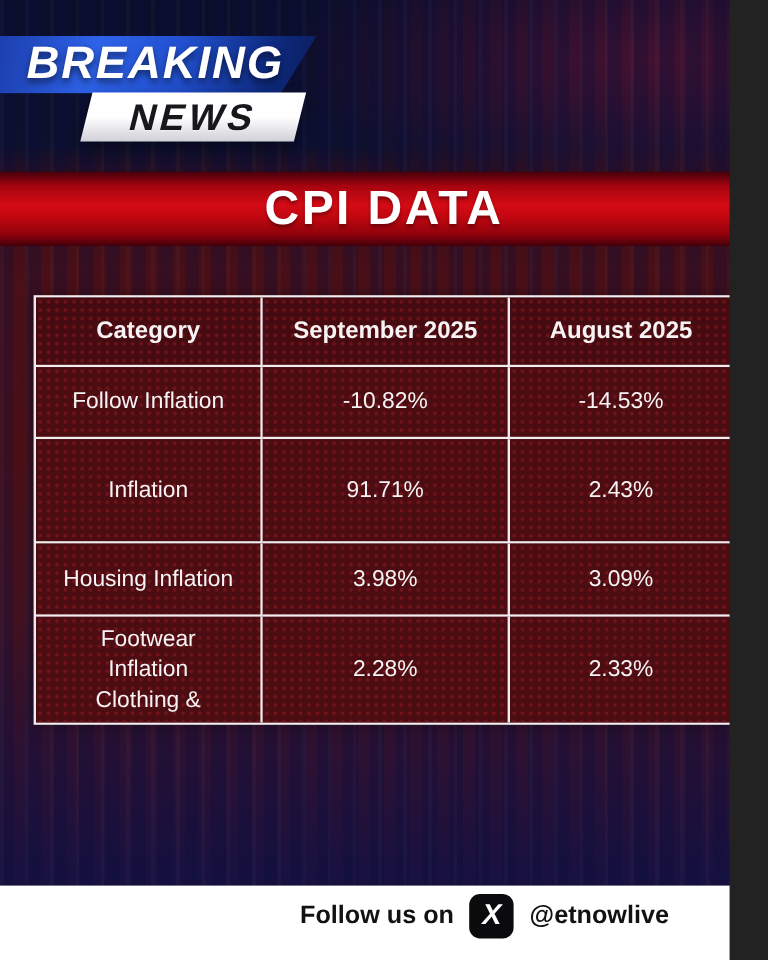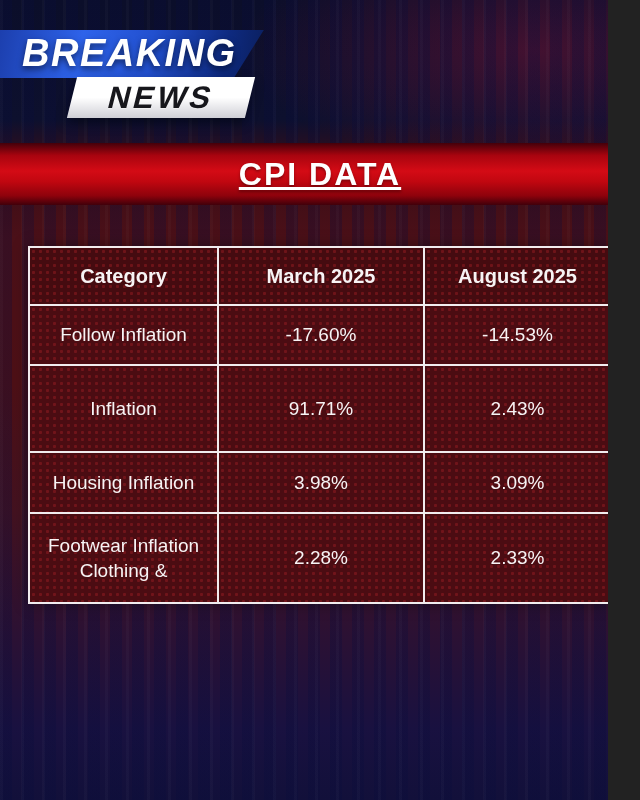--- a/index.html
+++ b/index.html
@@ -38,44 +38,43 @@
     text-shadow:0 1px 0 rgba(255,255,255,0.35);
   }
 
   
   .cpi-band{
     position:absolute;left:0;top:143px;width:640px;height:62px;
     background:linear-gradient(180deg,#44000a 0%,#a8040f 20%,#d40b15 45%,#c10710 62%,#8e020c 85%,#40000a 100%);
     display:flex;align-items:center;justify-content:center;
   }
   .cpi-title{
-    color:#ffffff;font-weight:800;font-size:32px;letter-spacing:2px;line-height:1;
+    color:#ffffff;font-weight:800;font-size:40px;letter-spacing:2px;line-height:1;
     text-shadow:0 2px 3px rgba(0,0,0,0.35);
-    text-decoration:underline;
   }
 
   
   .tbl{
     position:absolute;left:28px;top:246px;width:584px;
     display:grid;
     grid-template-columns:189px 206px 1fr;
     grid-template-rows:58px 60px 87px 61px 88px;
     border:2px solid #f1ecee;
     box-sizing:border-box;
     box-shadow:0 0 14px rgba(0,0,0,0.35);
   }
   .cell{
     border-right:2px solid #f1ecee;border-bottom:2px solid #f1ecee;
     background-color:#4b0c12;
     background-image:radial-gradient(rgba(150,28,34,0.50) 1.3px, rgba(0,0,0,0) 1.9px);
     background-size:7px 7px;
     color:#f7f3f4;
     display:flex;flex-direction:column;align-items:center;justify-content:center;
     text-align:center;font-size:19px;line-height:1.32;
-    padding:0 8px;box-sizing:border-box;
+    padding:0 20px;box-sizing:border-box;
   }
   .cell.last-col{border-right:none;}
   .cell.last-row{border-bottom:none;}
   .cell.hdr{font-weight:700;font-size:20px;background-color:#450b10;}
   .cell .ln{display:block;}
 
   
   .footer{position:absolute;left:0;top:738px;width:640px;height:62px;background:#ffffff;}
   .follow-row{
     position:absolute;left:250px;top:0;height:50px;
@@ -98,28 +97,28 @@
   <div class="news-band">
     <span class="news-text">NEWS</span>
   </div>
 
   <div class="cpi-band">
     <span class="cpi-title">CPI DATA</span>
   </div>
 
   <div class="tbl">
     <div class="cell hdr">Category</div>
-    <div class="cell hdr">March 2025</div>
+    <div class="cell hdr">September 2025</div>
     <div class="cell hdr last-col">August 2025</div>
 
     <div class="cell">
       <span class="ln">Follow Inflation</span>
       <span class="ln"></span>
     </div>
-    <div class="cell">-17.60%</div>
+    <div class="cell">-10.82%</div>
     <div class="cell last-col">-14.53%</div>
 
     <div class="cell">
       <span class="ln">Inflation</span>
     </div>
     <div class="cell">91.71%</div>
     <div class="cell last-col">2.43%</div>
 
     <div class="cell">
       <span class="ln">Housing Inflation</span>
@@ -129,14 +128,24 @@
     <div class="cell last-col">3.09%</div>
 
     <div class="cell last-row">
       <span class="ln">Footwear Inflation</span>
       <span class="ln">Clothing &amp;</span>
     </div>
     <div class="cell last-row">2.28%</div>
     <div class="cell last-col last-row">2.33%</div>
   </div>
 
+  <div class="footer">
+    <div class="follow-row">
+      <span class="follow-label">Follow us on</span>
+      <span class="x-badge">
+        <span>X</span>
+      </span>
+      <span class="handle">@etnowlive</span>
+    </div>
+
+  </div>
 
 </div>
 
 </body></html>

